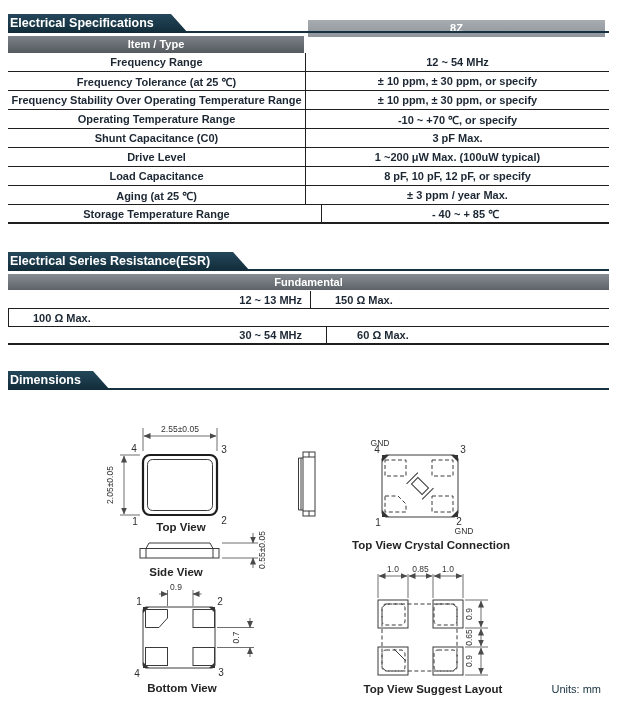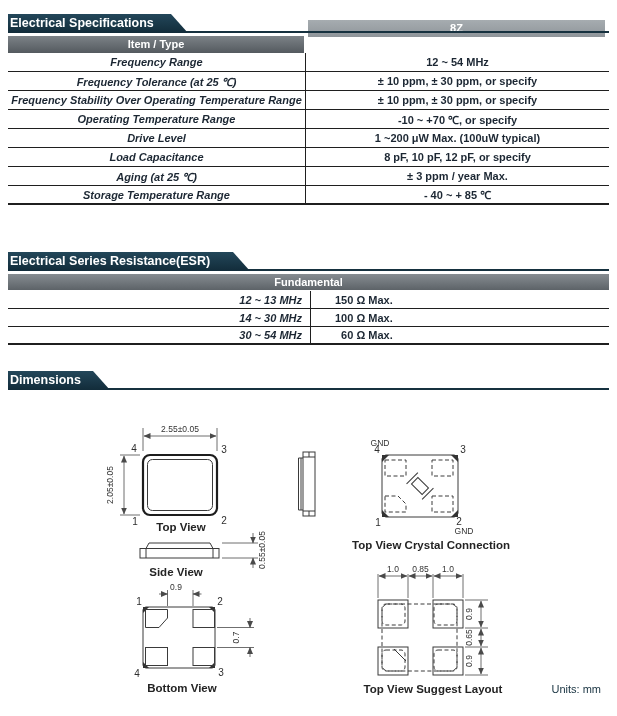--- a/index.html
+++ b/index.html
@@ -23,22 +23,22 @@
   .hdrbar{
     position:absolute;height:17px;line-height:17px;text-align:center;
     color:#ffffff;font-weight:700;font-size:11px;border-radius:0;
   }
   .hdr-dark{background:linear-gradient(180deg,#7c8287 0%,#545a5f 100%);}
   .hdr-light{background:linear-gradient(180deg,#a6acb0 0%,#8f959a 100%);}
   .hdr-mid{background:linear-gradient(180deg,#868c91 0%,#5d6368 100%);}
   
   .etable{position:absolute;left:8px;width:601px;}
   .erow{display:flex;height:19px;border-bottom:1px solid #1f1f1f;box-sizing:border-box;}
-  .erow:last-child{border-bottom-width:2px;}
-  .erow .item{width:297px;display:flex;align-items:center;justify-content:center;font-style:italic;}
+  .erow:last-child{border-bottom-width:2px;gap:16px;}
+  .erow .item{width:297px;display:flex;align-items:center;justify-content:center;}
   .erow .val{flex:1;border-left:1px solid #1f1f1f;display:flex;align-items:center;justify-content:center;}
   .erow div{font-size:11px;font-weight:700;color:#1c2733;white-space:pre;}
   .esrrow{height:18px;}
   .esrrow .item{width:302px;justify-content:flex-end;padding-right:8px;box-sizing:border-box;}
   .esrrow .val{justify-content:flex-start;padding-left:24px;}
   
   #dims-svg{position:absolute;left:0;top:410px;}
   svg text{font-family:"Liberation Sans",sans-serif;}
   .ln{stroke:#3a3a3a;stroke-width:1;fill:none;}
   .thk{stroke:#1d1d1d;stroke-width:2.2;fill:none;}
@@ -77,20 +77,24 @@
   </div>
   <div class="erow">
     <div class="item">Frequency Stability Over Operating Temperature Range</div>
     <div class="val">± 10 ppm, ± 30 ppm, or specify</div>
   </div>
   <div class="erow">
     <div class="item">Operating Temperature Range</div>
     <div class="val">-10 ~ +70 ℃, or specify</div>
   </div>
   <div class="erow">
+    <div class="item">Shunt Capacitance (C0)</div>
+    <div class="val">3 pF Max.</div>
+  </div>
+  <div class="erow">
     <div class="item">Drive Level</div>
     <div class="val">1 ~200 μW Max. (100uW typical)</div>
   </div>
   <div class="erow">
     <div class="item">Load Capacitance</div>
     <div class="val">8 pF, 10 pF, 12 pF, or specify</div>
   </div>
   <div class="erow">
     <div class="item">Aging (at 25 ℃)</div>
     <div class="val">± 3 ppm / year Max.</div>
@@ -109,21 +113,20 @@
 <div class="hdrbar hdr-mid" style="top:274px;left:8px;width:601px;height:16px;line-height:16px">
   <span>Fundamental</span>
 </div>
 
 <div class="etable" style="top:291px">
   <div class="erow esrrow">
     <div class="item">12 ~ 13 MHz</div>
     <div class="val">150 Ω Max.</div>
   </div>
   <div class="erow esrrow">
-    <div class="item">14 ~ 30 MHz</div>
     <div class="val">100 Ω Max.</div>
   </div>
   <div class="erow esrrow">
     <div class="item">30 ~ 54 MHz</div>
     <div class="val">  60 Ω Max.</div>
   </div>
 </div>
 
 <div class="banner-line" style="top:388px"></div>
 <div class="banner" style="top:371px;width:102px">

